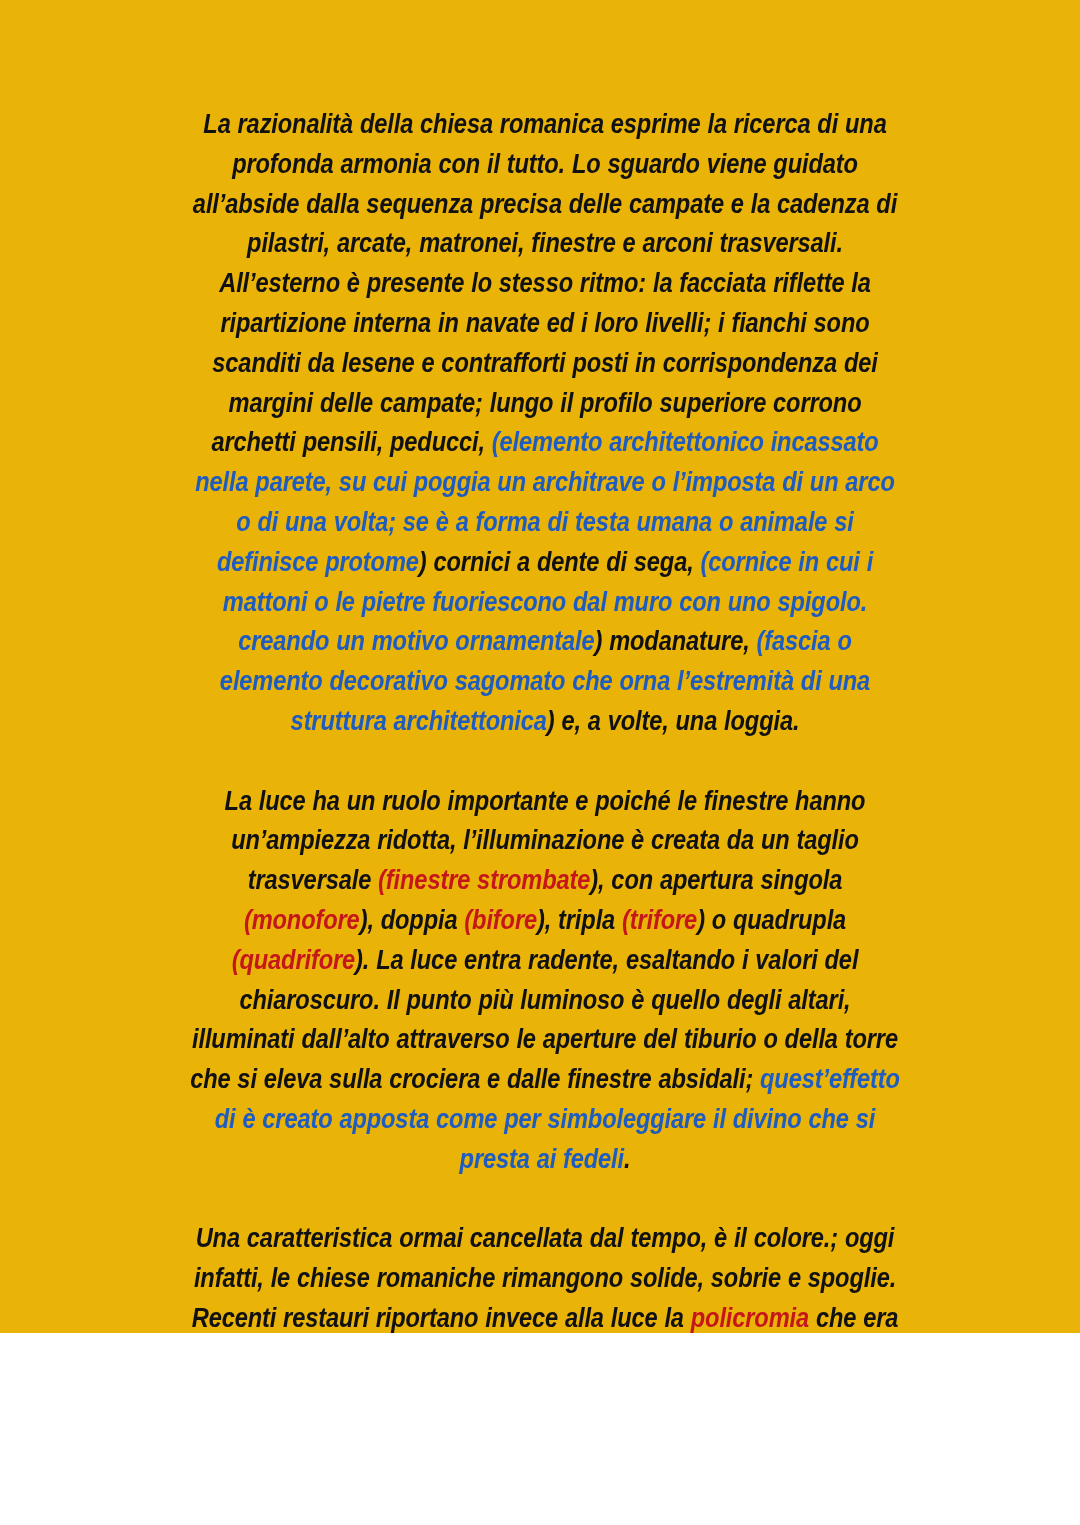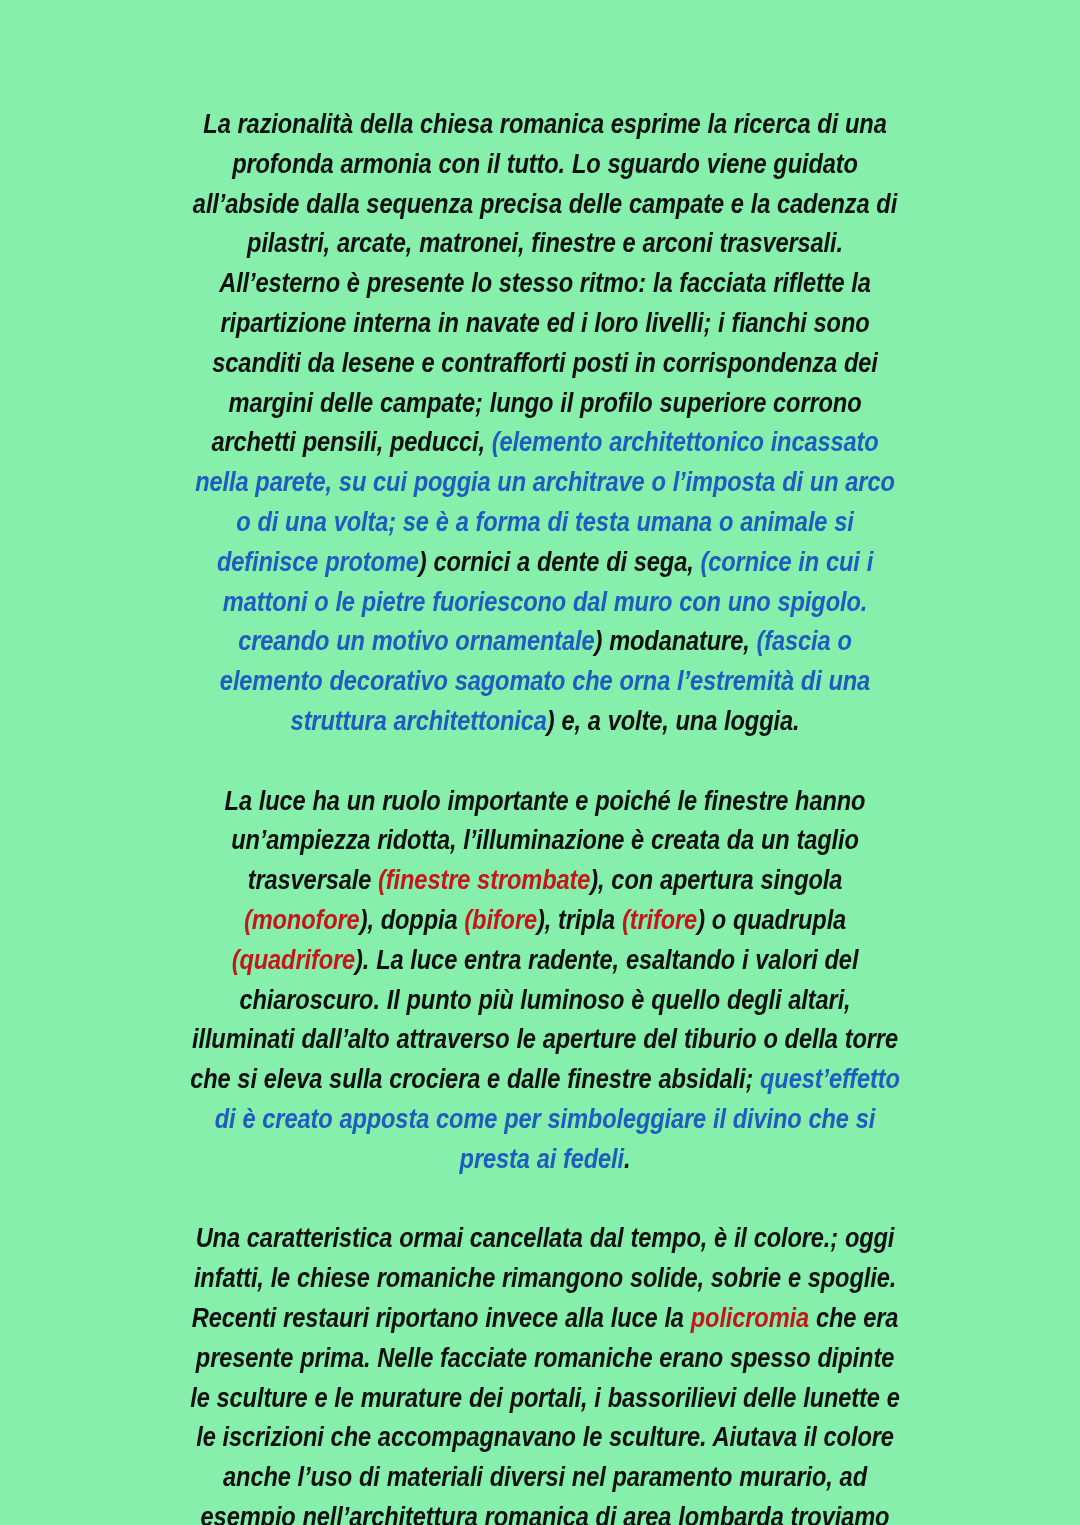--- a/index.html
+++ b/index.html
@@ -3,22 +3,22 @@
 <meta charset="utf-8">
 <style>
   html, body {
     margin: 0;
     padding: 0;
     background: #ffffff;
   }
   .page {
     position: relative;
     width: 1080px;
-    height: 1525px;
-    background: #86efac;
+    height: 1333px;
+    background: #eab308;
     overflow: hidden;
     box-sizing: border-box;
   }
   .doc-body {
     position: absolute;
     left: 130px;
     top: 104px;
     width: 830px;
     text-align: center;
     font-family: "Liberation Sans Narrow", "Liberation Sans", sans-serif;

